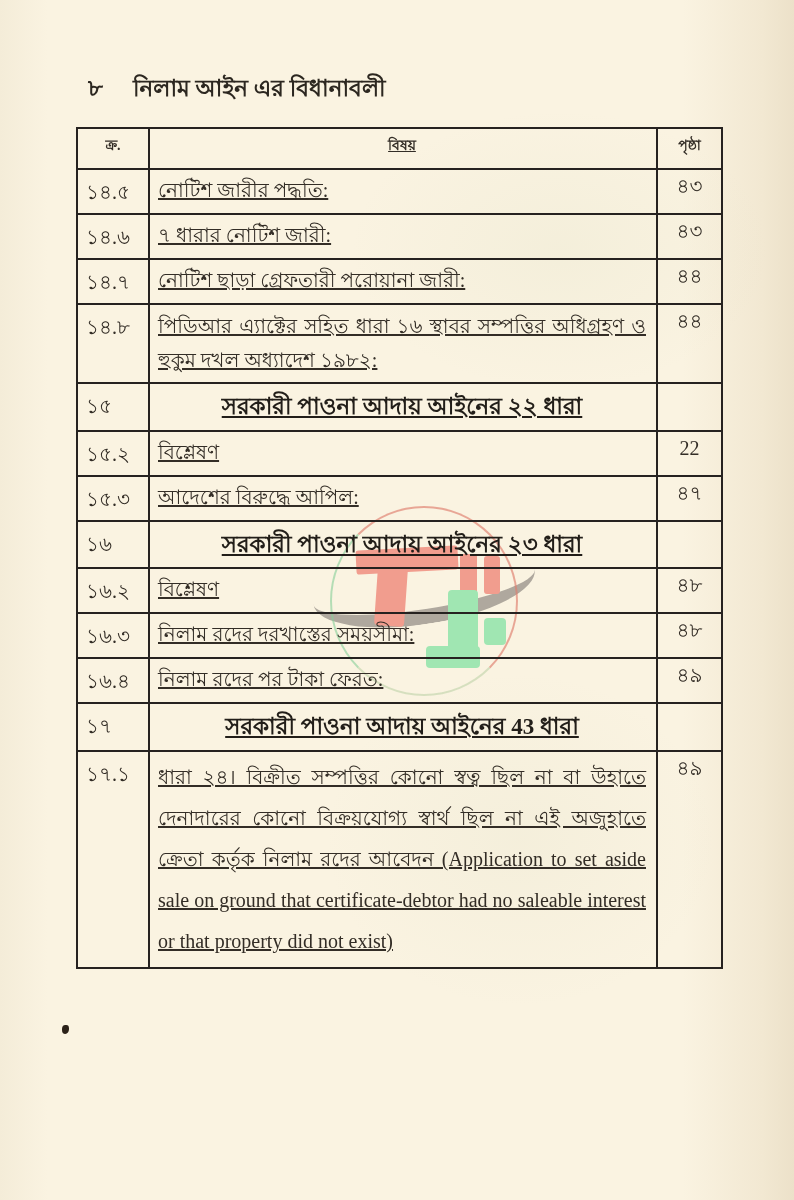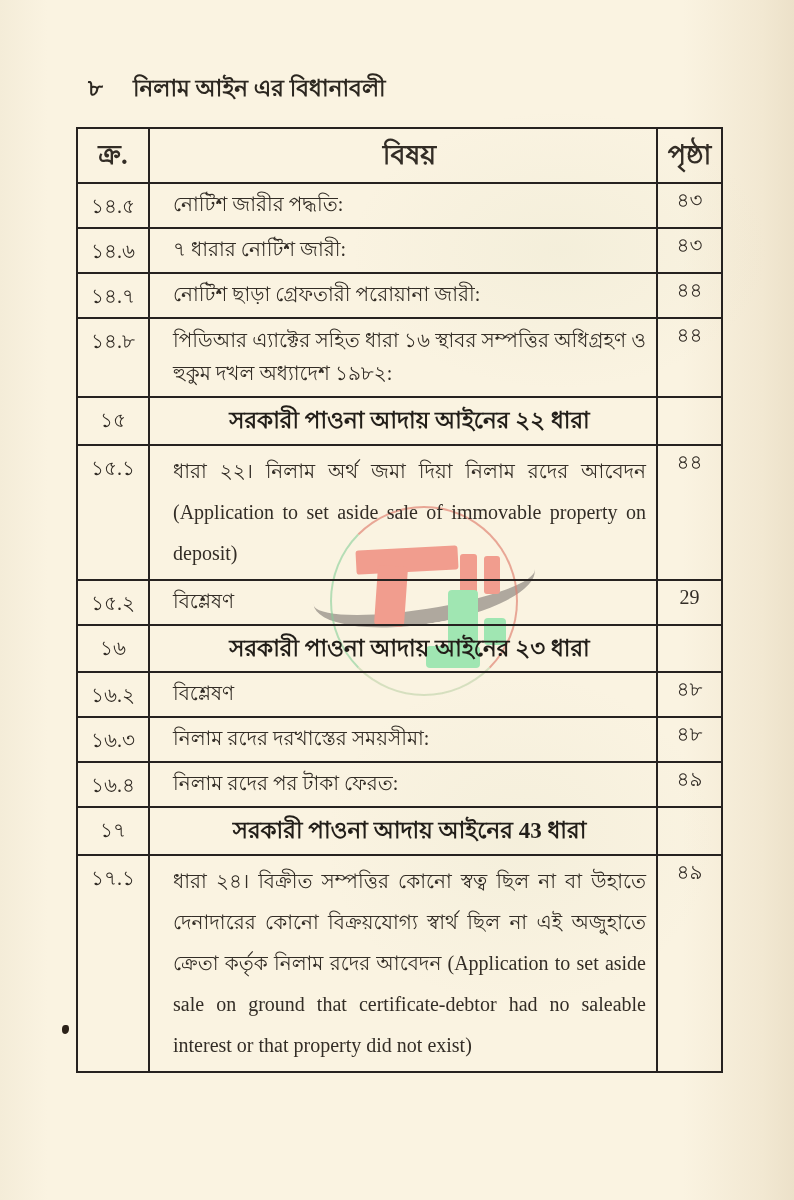--- a/index.html
+++ b/index.html
@@ -34,27 +34,27 @@
     border: 2px solid #262220;
     vertical-align: top;
     font-size: 20px;
     line-height: 1.55;
     padding: 5px 8px;
   }
   .toc col.c-serial { width: 72px; }
   .toc col.c-subject { width: 508px; }
   .toc col.c-page { width: 65px; }
 
-  td.serial { text-align: center; padding-top: 7px; }
+  td.serial { text-align: left; padding-top: 7px; }
   td.pageno { text-align: center; padding-top: 1px; }
-  td.subject { text-align: left; padding-left: 23px; padding-right: 10px; }
+  td.subject { text-align: left; padding-left: 8px; padding-right: 10px; text-decoration: underline; }
 
   tr.head td {
     font-weight: bold;
-    font-size: 27px;
+    font-size: 14px;
     text-align: center;
     height: 41px;
     padding-top: 6px;
   }
   tr.head td.subject { text-align: center; }
 
   tr.row-item td { height: 38px; }
   tr.row-section td.subject {
     text-align: center;
     font-weight: bold;
@@ -157,29 +157,29 @@
     <tr class="row-item lh-mid">
       <td class="serial">১৪.৮</td>
       <td class="subject">পিডিআর এ্যাক্টের সহিত ধারা ১৬ স্থাবর সম্পত্তির অধিগ্রহণ ও হুকুম দখল অধ্যাদেশ ১৯৮২:</td>
       <td class="pageno">৪৪</td>
     </tr>
     <tr class="row-section">
       <td class="serial">১৫</td>
       <td class="subject">সরকারী পাওনা আদায় আইনের ২২ ধারা</td>
       <td class="pageno"></td>
     </tr>
-    <tr class="row-item lh-wide">
-      <td class="serial">১৫.১</td>
-      <td class="subject">ধারা ২২। নিলাম অর্থ জমা দিয়া নিলাম রদের আবেদন (Application to set aside sale of immovable property on deposit)</td>
-      <td class="pageno">৪৪</td>
-    </tr>
     <tr class="row-item">
       <td class="serial">১৫.২</td>
       <td class="subject">বিশ্লেষণ</td>
-      <td class="pageno">29</td>
+      <td class="pageno">22</td>
+    </tr>
+    <tr class="row-item">
+      <td class="serial">১৫.৩</td>
+      <td class="subject">আদেশের বিরুদ্ধে আপিল:</td>
+      <td class="pageno">৪৭</td>
     </tr>
     <tr class="row-section">
       <td class="serial">১৬</td>
       <td class="subject">সরকারী পাওনা আদায় আইনের ২৩ ধারা</td>
       <td class="pageno"></td>
     </tr>
     <tr class="row-item">
       <td class="serial">১৬.২</td>
       <td class="subject">বিশ্লেষণ</td>
       <td class="pageno">৪৮</td>

